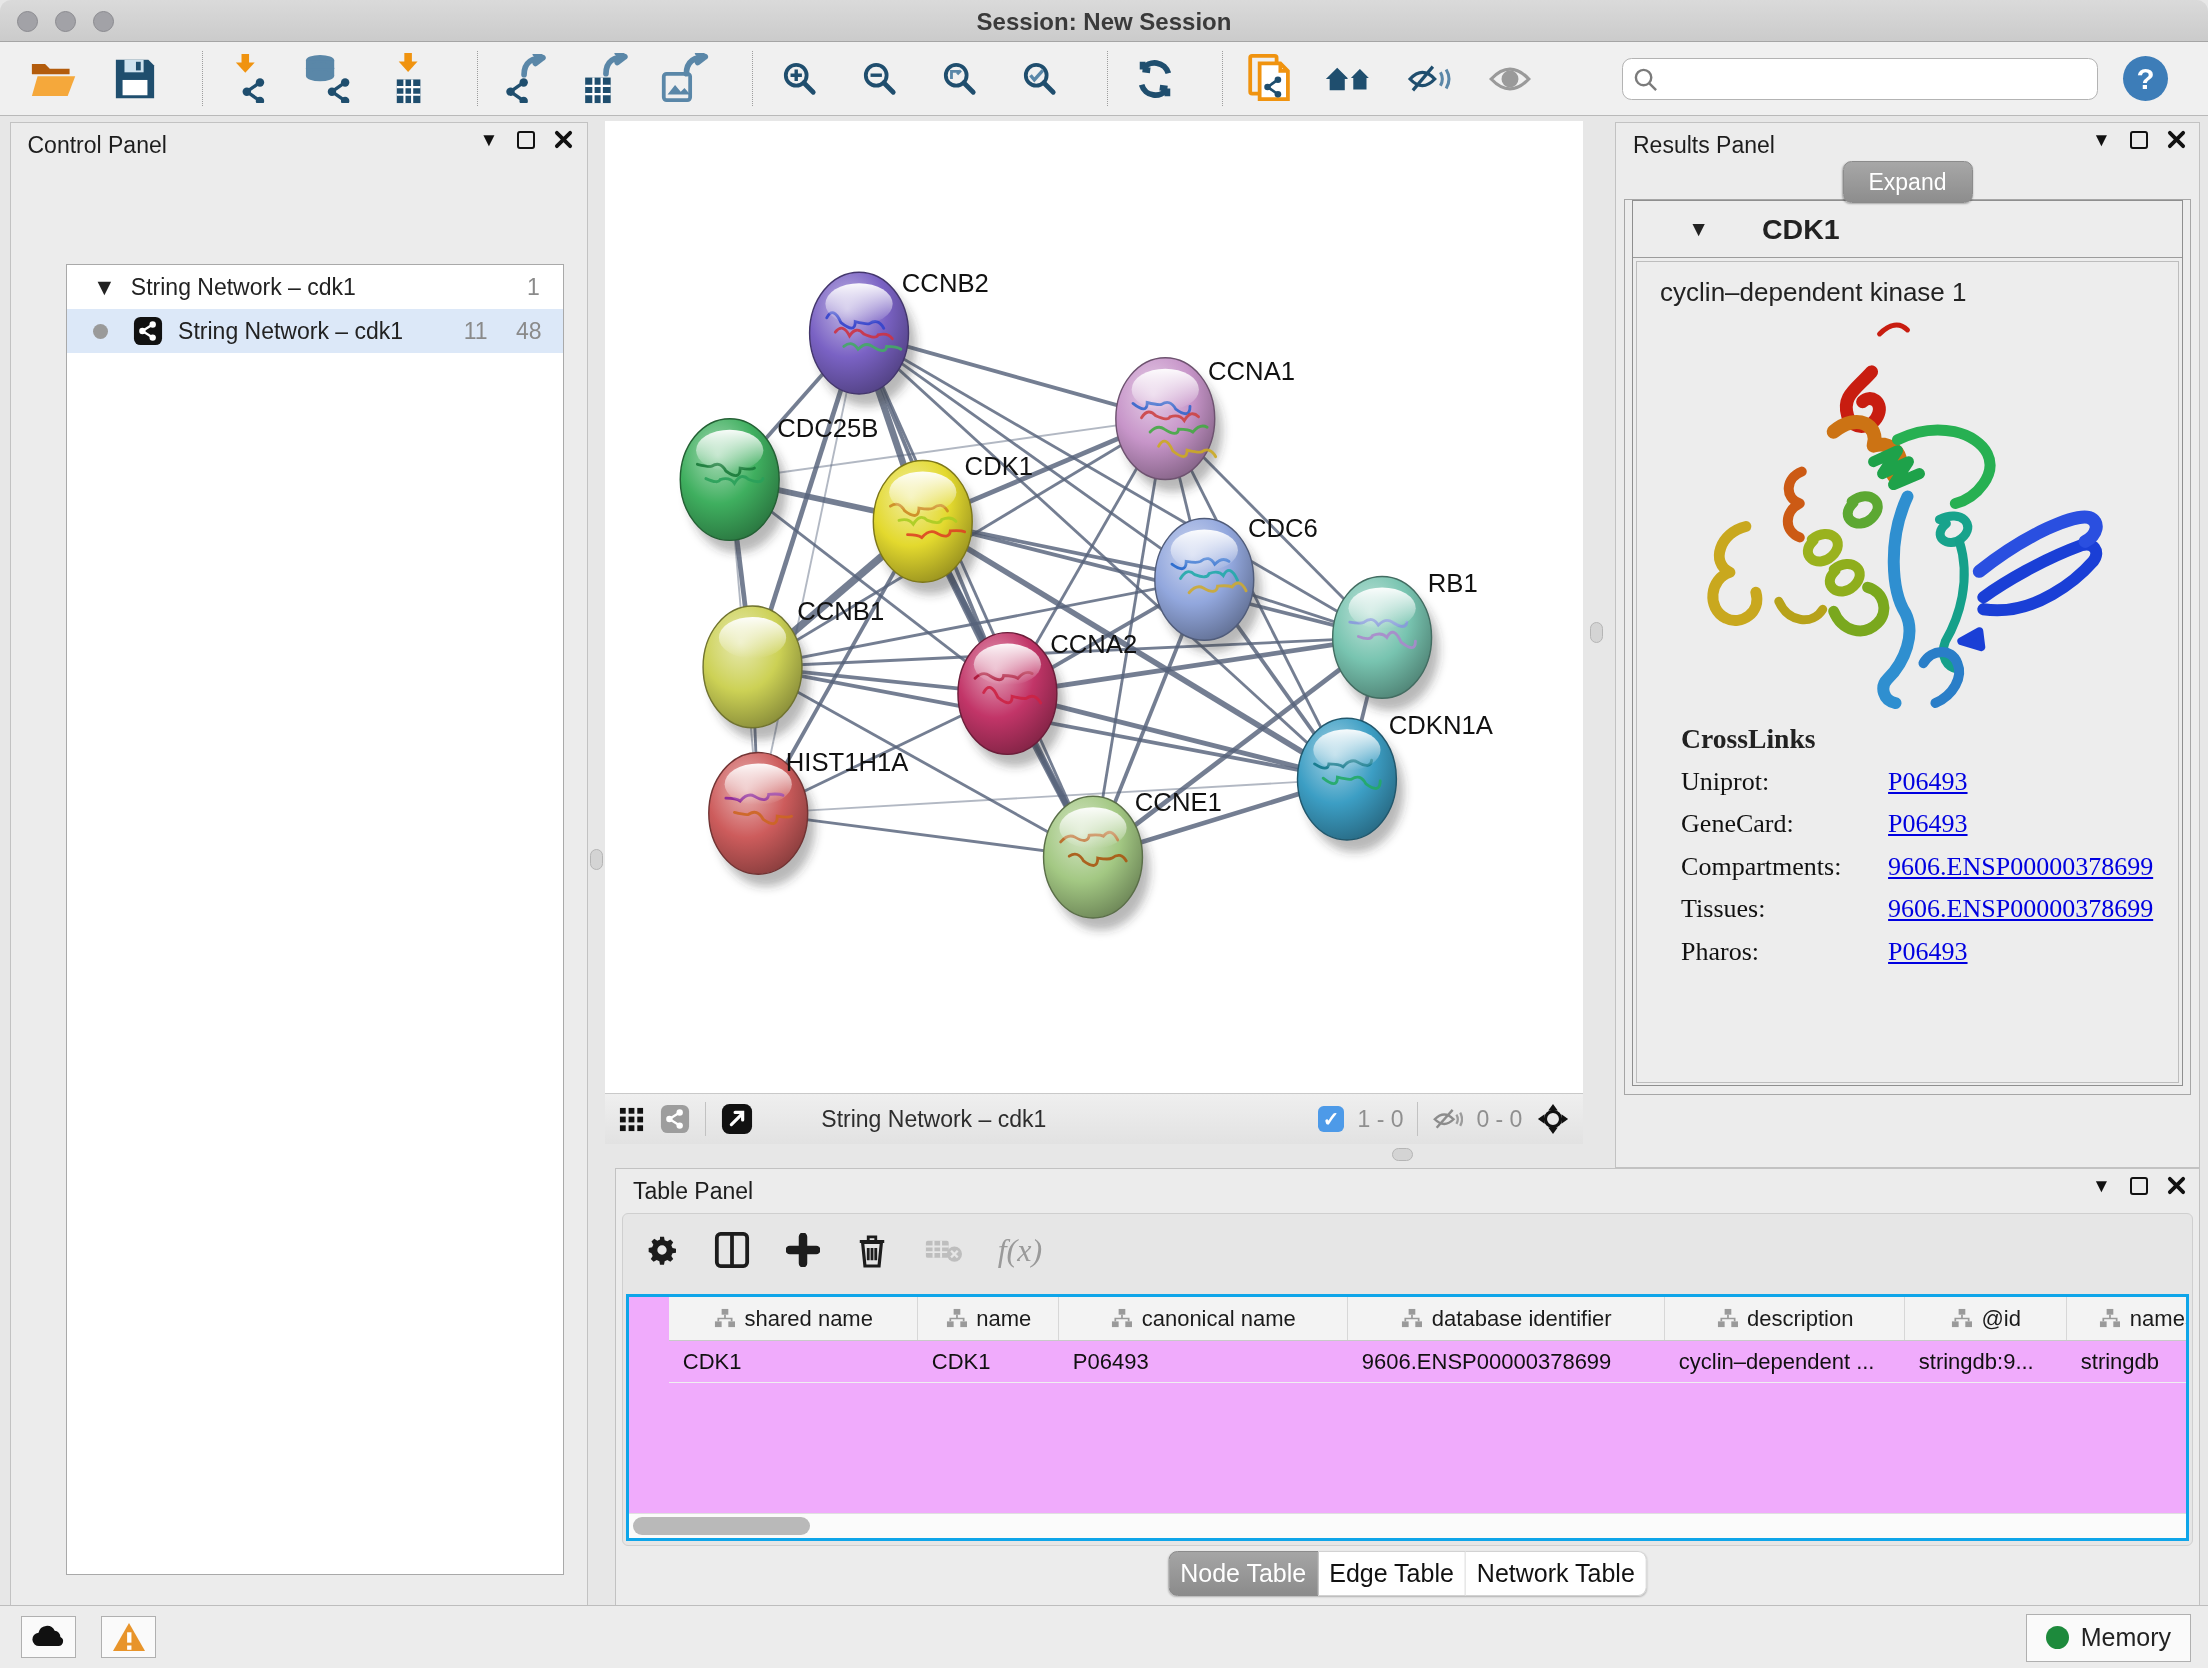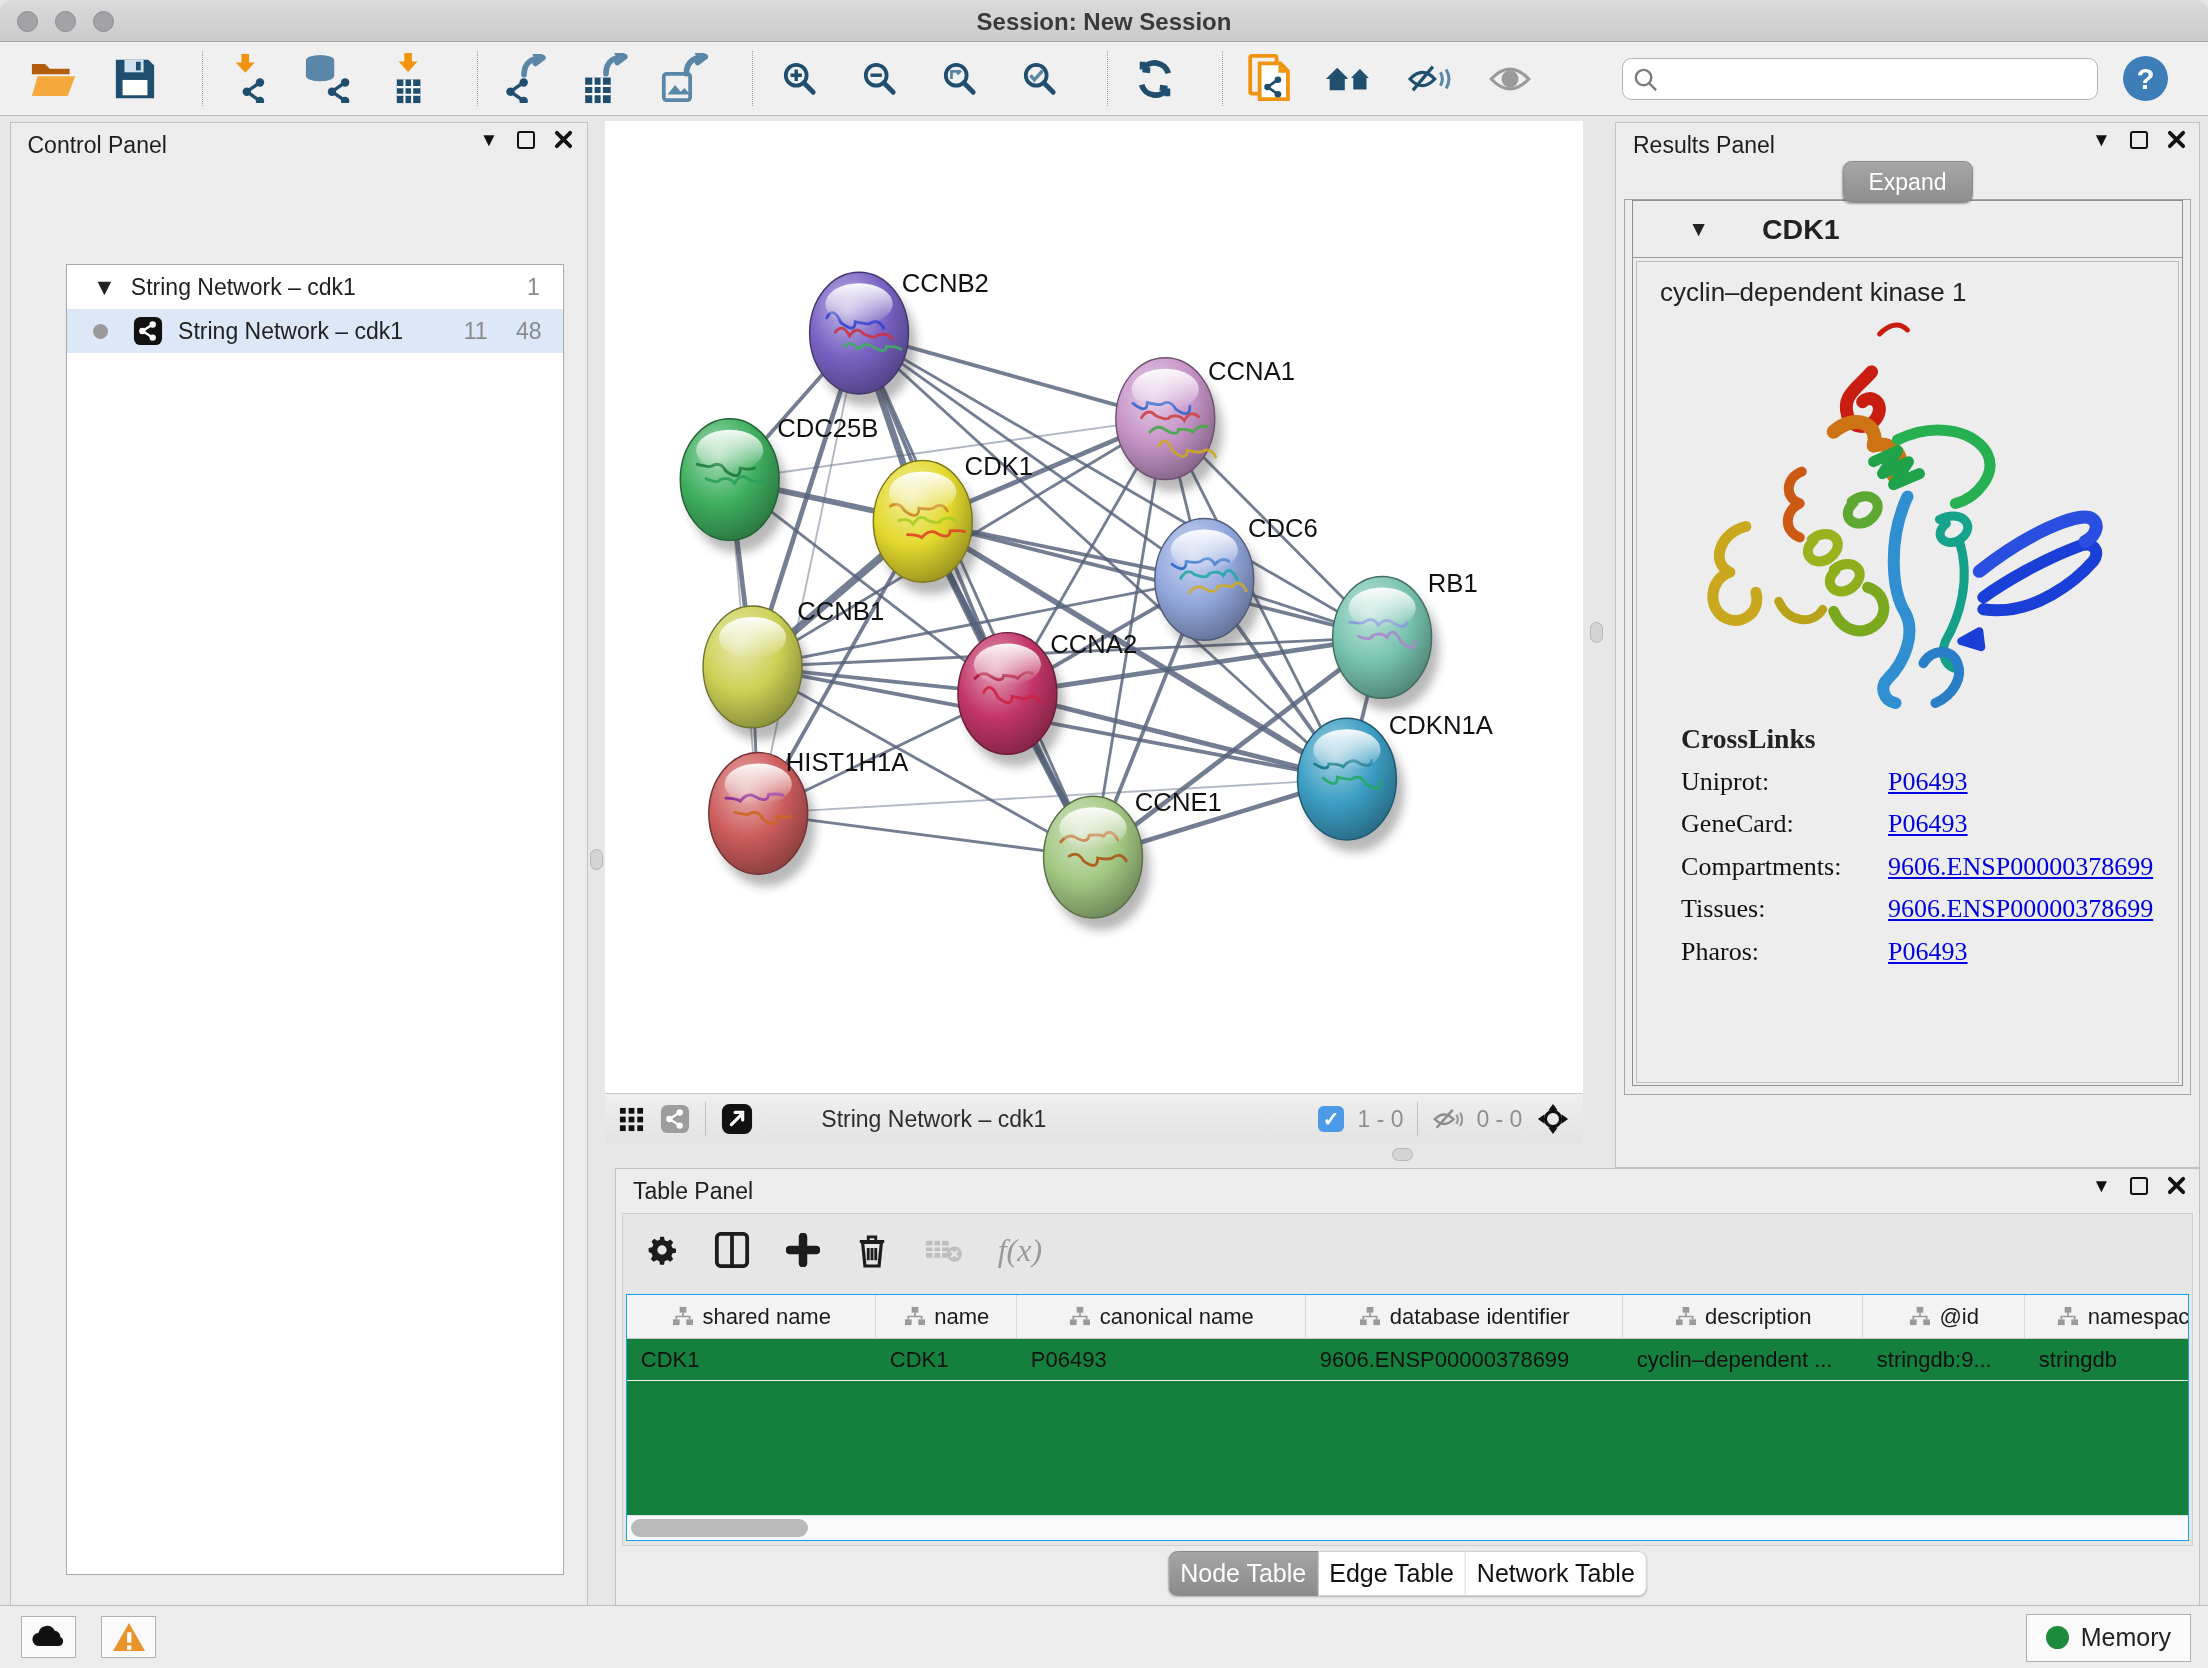--- a/index.html
+++ b/index.html
@@ -91,24 +91,24 @@
   #protein-wrap { display:flex; justify-content:flex-start; padding-left:38px; margin-top:3.8px; }
   #crosslinks { font-family:"Liberation Serif",serif; margin:1.9px 0 0 44px; }
   #crosslinks-title { font-size:27.6px; font-weight:bold; }
   .cl-row { margin-top:12.4px; font-size:26px; display:flex; }
   .cl-label { width:207px; color:#111; }
   .cl-link { color:#0000e0; text-decoration:underline; }
 
   
   #table-panel { left:615px; top:1168px; width:1585px; height:438px; }
   #tp-inner { position:absolute; left:5.7px; right:5.7px; top:44px; height:333px;
-    background:#e6e6e6; border:1px solid #cfcfcf; border-radius:0; }
+    background:#e6e6e6; border:1px solid #cfcfcf; border-radius:6px; }
   #tp-toolbar { display:flex; align-items:center; gap:36px; padding:9.5px 0 0 23px; height:63px; }
   #table-box { position:absolute; left:3.8px; right:3.8px; top:80px; bottom:3.8px;
-    background:#15803d; border:1px solid #0ea5e9; overflow:hidden; }
+    background:#f0abfc; border:3px solid #0ea5e9; overflow:hidden;padding-left:40px; }
   #thead { display:flex; height:44px; background:#f3f3f3; border-bottom:1px solid #c9c9c9; }
   .th { display:flex; align-items:center; justify-content:center; gap:9.5px; font-size:22px;
     color:#1b1b1b; border-right:1px solid #d7d7d7; flex:none; }
   #tbody .tr { display:flex; height:42px; border-bottom:1px solid #f0f0f0; }
   .td { font-size:22px; color:#111; padding:7.6px 0 0 13.3px; white-space:nowrap; overflow:hidden; flex:none; }
   #hscroll { position:absolute; left:0; right:0; bottom:0; height:25px; background:#fbfbfb; border-top:1px solid #e0e0e0; }
   #hthumb { position:absolute; left:3.8px; top:2.9px; width:177px; height:18px; background:#b9b9b9; border-radius:9.5px; }
   #tp-tabs { position:absolute; left:50%; transform:translateX(-50%); bottom:9.5px; display:flex; height:45px;
     border-radius:8.6px; box-shadow:0 1px 1.9px rgba(0,0,0,.25); }
   .seg-tab.big { font-size:25px; padding:0 11px; }

